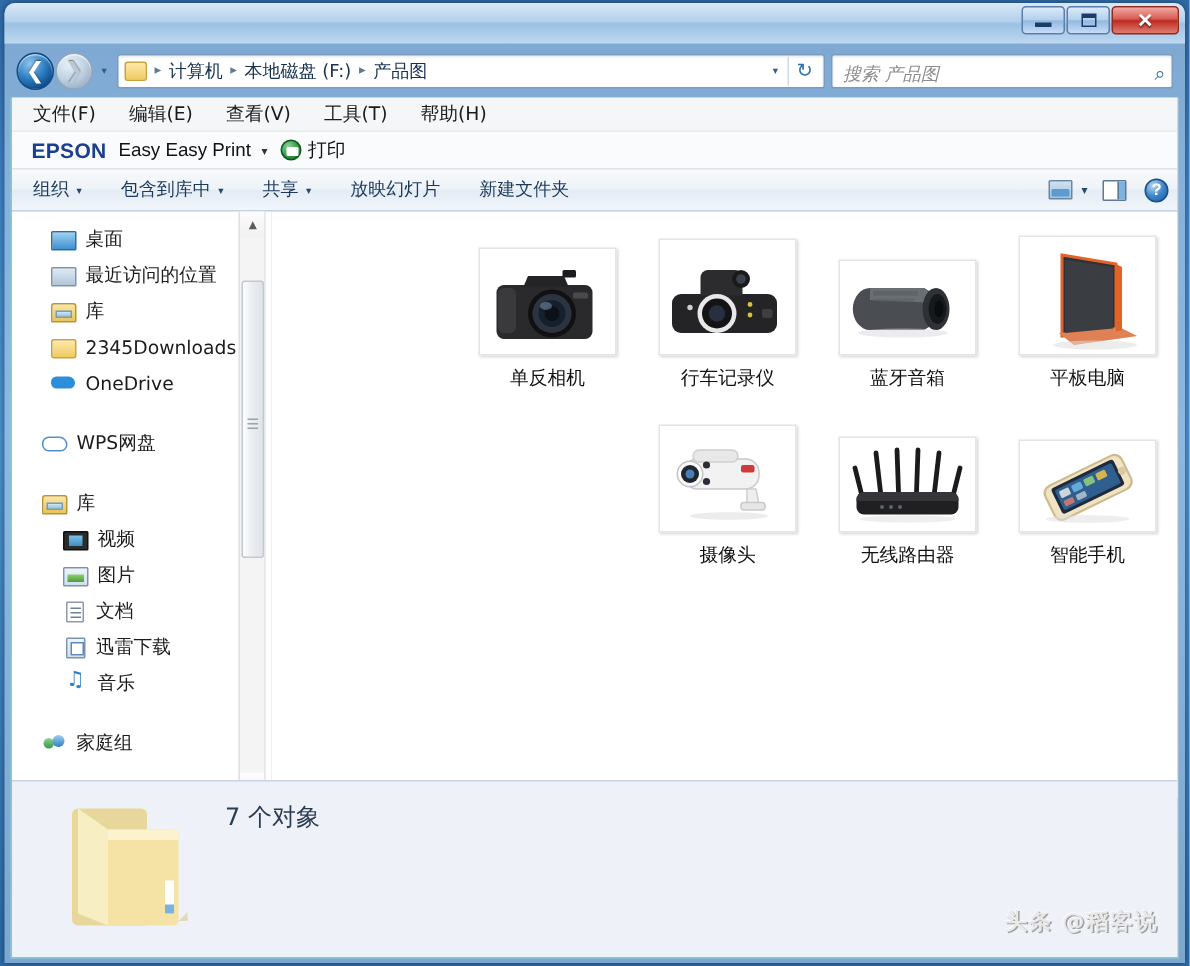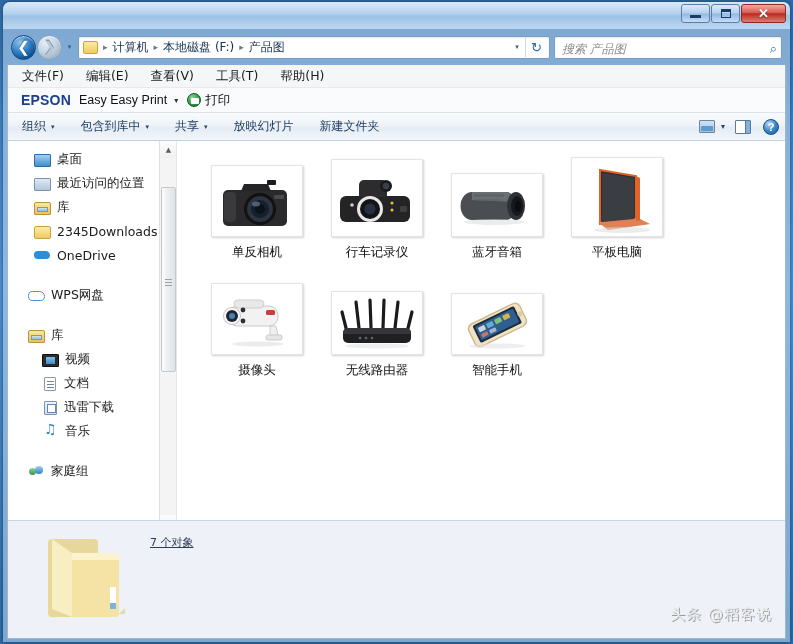--- a/index.html
+++ b/index.html
@@ -248,44 +248,44 @@
     display:flex; align-items:center; justify-content:center;
   }
   #sbthumb i { display:block; width:7px; height:1px; background:#9aa2aa;
     box-shadow:0 3px 0 #9aa2aa, 0 6px 0 #9aa2aa; }
 
   
   #splitter { width:4px; background:#fff; }
 
   
   #content { flex:1; background:#fff; padding:14px 0 0 16px; position:relative; }
-  .grid { display:flex; flex-wrap:wrap; }
+  .grid { display:flex; flex-wrap:wrap;justify-content:flex-end; }
   .tile { width:120px; margin:0 0 12px 0; display:flex; flex-direction:column; align-items:center; }
   .thumbwrap { height:82px; display:flex; align-items:flex-end; justify-content:center; }
   .thumb {
     background:#fff; border:1px solid #e4e4e4;
     box-shadow:1px 1px 2px rgba(0,0,0,.18);
     display:flex; align-items:center; justify-content:center;
     overflow:hidden;
   }
   .tlabel { font-size:12.5px; color:#111; margin-top:7px; white-space:nowrap; }
 
   
   #statusbar {
     position:absolute; left:0; bottom:0; width:100%; height:118px;
     background:#eef2f8; border-top:1px solid #c8d4e2;
     display:flex; align-items:flex-start;
   }
   .bigfolder { position:relative; width:92px; height:94px; margin:12px 0 0 28px; flex:none; }
-  .status-text { font-size:11px; color:#2c3c52; margin:14px 0 0 22px;text-decoration:underline; }
+  .status-text { font-size:16px; color:#2c3c52; margin:14px 0 0 22px; }
 
   
   #watermark {
     position:absolute; right:18px; bottom:18px;
-    font-size:15px; color:#e9e9e9; font-weight:normal;
+    font-size:15px; color:#e9e9e9; font-weight:bold;
     text-shadow: 1px 1px 0 rgba(90,90,90,.55), -0.5px -0.5px 0 rgba(255,255,255,.6);
     letter-spacing:1px;
   }
 </style>
 </head>
 <body>
 
 <div id="window">
 
   <div id="titlebar">
@@ -406,20 +406,24 @@
 
           <div class="nav-row section">
             <span class="ic ic-lib"></span>
             <span>库</span>
           </div>
           <div class="nav-row indent">
             <span class="ic ic-video"></span>
             <span>视频</span>
           </div>
           <div class="nav-row indent">
+            <span class="ic ic-pic"></span>
+            <span>图片</span>
+          </div>
+          <div class="nav-row indent">
             <span class="ic ic-doc"></span>
             <span>文档</span>
           </div>
           <div class="nav-row indent">
             <span class="ic ic-xl"></span>
             <span>迅雷下载</span>
           </div>
           <div class="nav-row indent">
             <span class="ic ic-music"></span>
             <span>音乐</span>

